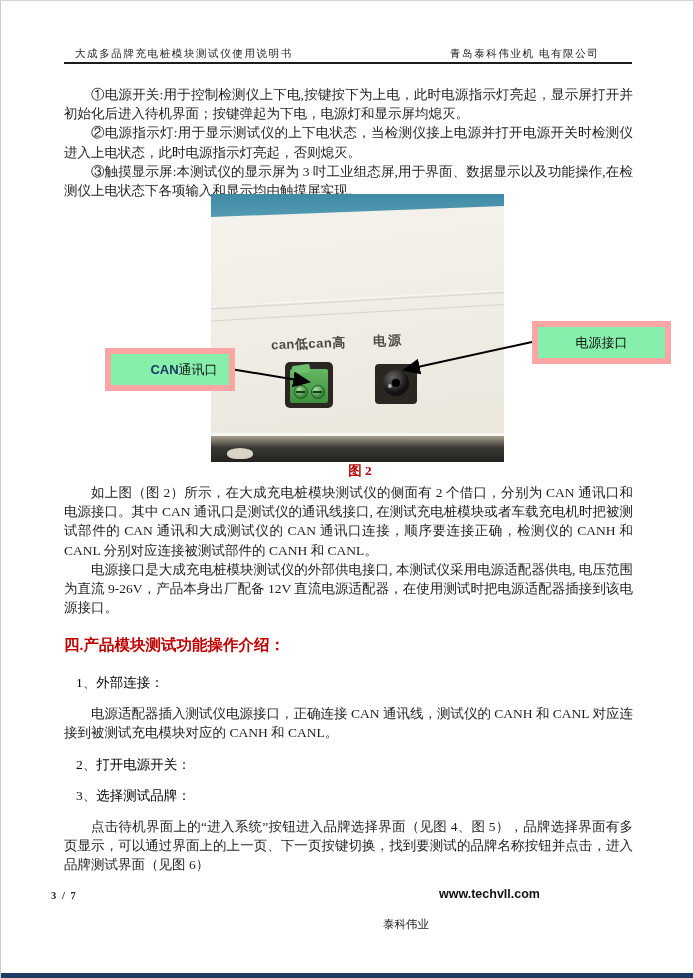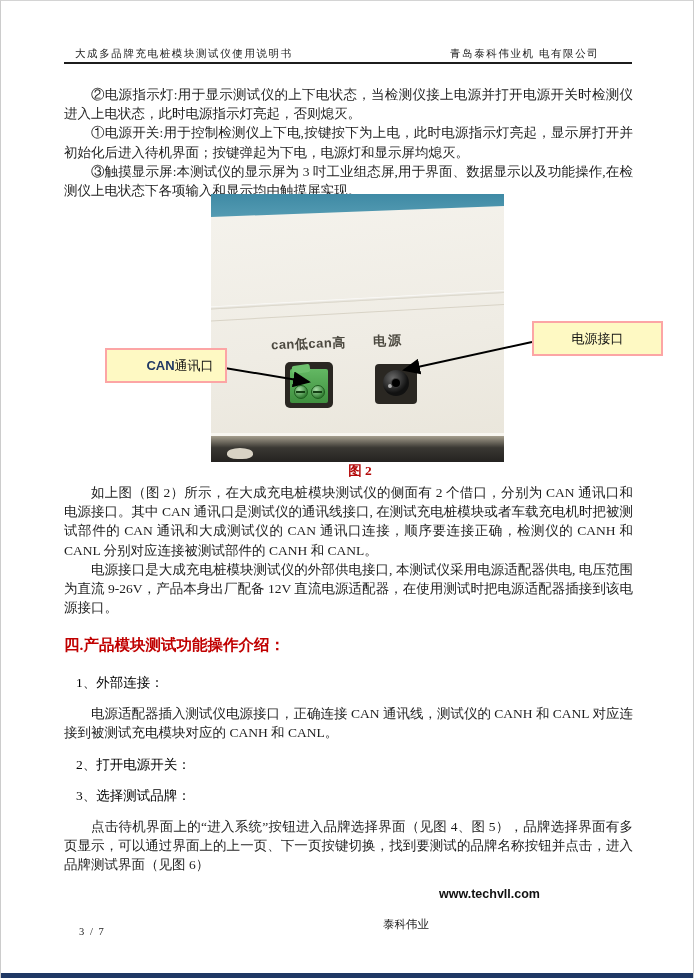--- a/index.html
+++ b/index.html
@@ -41,51 +41,51 @@
   .power-port{position:absolute;left:164px;top:170px;width:42px;height:40px;background:#2a2722;border-radius:4px;}
   .jack{position:absolute;left:8px;top:6px;width:26px;height:26px;border-radius:50%;
         background:radial-gradient(circle at 38% 32%,#6a6a6a,#111 62%);}
   .jack::after{content:"";position:absolute;left:9px;top:9px;width:8px;height:8px;border-radius:50%;background:#000;
                box-shadow:0 0 0 1px #3a3a3a;}
   .jack::before{content:"";position:absolute;left:5px;top:14px;width:4px;height:4px;border-radius:50%;background:#cfcfcf;opacity:.8;}
   .photo-shadow{position:absolute;left:0;bottom:0;width:100%;height:26px;
                 background:linear-gradient(#a59e8d,#3a3833 45%,#242220);}
   .photo-shadow-strip{position:absolute;left:0;bottom:26px;width:100%;height:3px;background:#f8f6f0;}
   .foot{position:absolute;left:16px;bottom:3px;width:26px;height:11px;border-radius:50% 50% 40% 40%;background:#d9d3c5;}
-  .callout{position:absolute;background:#fef9c3;border:2px solid #fca5a5;display:flex;align-items:center;justify-content:center;
+  .callout{position:absolute;background:#86efac;border:6px solid #fca5a5;display:flex;align-items:center;justify-content:center;
            font-size:13px;color:#111;z-index:3;}
   .callout .en{font-family:"Liberation Sans","DejaVu Sans",sans-serif;font-weight:bold;color:#1f3864;}
   .co-can{left:104px;top:154px;width:90px;height:31px;padding-left:28px;}
   .co-power{left:531px;top:127px;width:127px;height:31px;}
   .fig-arrows{position:absolute;left:0;top:0;width:694px;height:270px;z-index:2;}
   .fig-caption{position:absolute;left:0;top:461px;width:694px;text-align:center;
                font-size:13.5px;font-weight:bold;color:#b40a0a;padding-left:12px;}
   
   .sec-title{position:absolute;left:63px;top:633px;font-size:15.5px;line-height:22px;font-weight:bold;color:#c00000;}
   .steps{top:660px;}
   .steps h3{margin:12px;font-size:13.5px;line-height:19.2px;font-weight:normal;color:#000000;text-indent:0;}
   
-  .ft-page{position:absolute;left:50px;top:925px;font-size:10.5px;font-weight:normal;letter-spacing:1.5px;color:#222;margin-left:28px;}
+  .ft-page{position:absolute;left:50px;top:889px;font-size:10.5px;font-weight:bold;letter-spacing:1.5px;color:#222;}
   .ft-co{position:absolute;left:382px;top:888px;font-size:11.5px;color:#222;margin-top:28px;}
   .ft-web{position:absolute;left:438px;top:886px;font-size:12.5px;font-weight:bold;
           font-family:"Liberation Sans","DejaVu Sans",sans-serif;color:#111;}
   .bottom-bar{position:absolute;left:0;top:972px;width:694px;height:6px;background:#1f3864;}
 </style>
 </head>
 <body>
 
 <div class="page">
 
   <div class="hdr-left">大成多品牌充电桩模块测试仪使用说明书</div>
   <div class="hdr-right">青岛泰科伟业机 电有限公司</div>
   <div class="hdr-rule"></div>
 
   <div class="txt intro">
+    <p>①电源开关:用于控制检测仪上下电,按键按下为上电，此时电源指示灯亮起，显示屏打开并初始化后进入待机界面；按键弹起为下电，电源灯和显示屏均熄灭。</p>
     <p>②电源指示灯:用于显示测试仪的上下电状态，当检测仪接上电源并打开电源开关时检测仪进入上电状态，此时电源指示灯亮起，否则熄灭。</p>
-    <p>①电源开关:用于控制检测仪上下电,按键按下为上电，此时电源指示灯亮起，显示屏打开并初始化后进入待机界面；按键弹起为下电，电源灯和显示屏均熄灭。</p>
     <p>③触摸显示屏:本测试仪的显示屏为 3 吋工业组态屏,用于界面、数据显示以及功能操作,在检测仪上电状态下各项输入和显示均由触摸屏实现。</p>
   </div>
 
   <div class="figure">
     <div class="photo">
       <div class="teal"></div>
       <div class="ridge1"></div>
       <div class="ridge2"></div>
       <div class="panel-print print-can">can低can高</div>
       <div class="panel-print print-power">电源</div>

